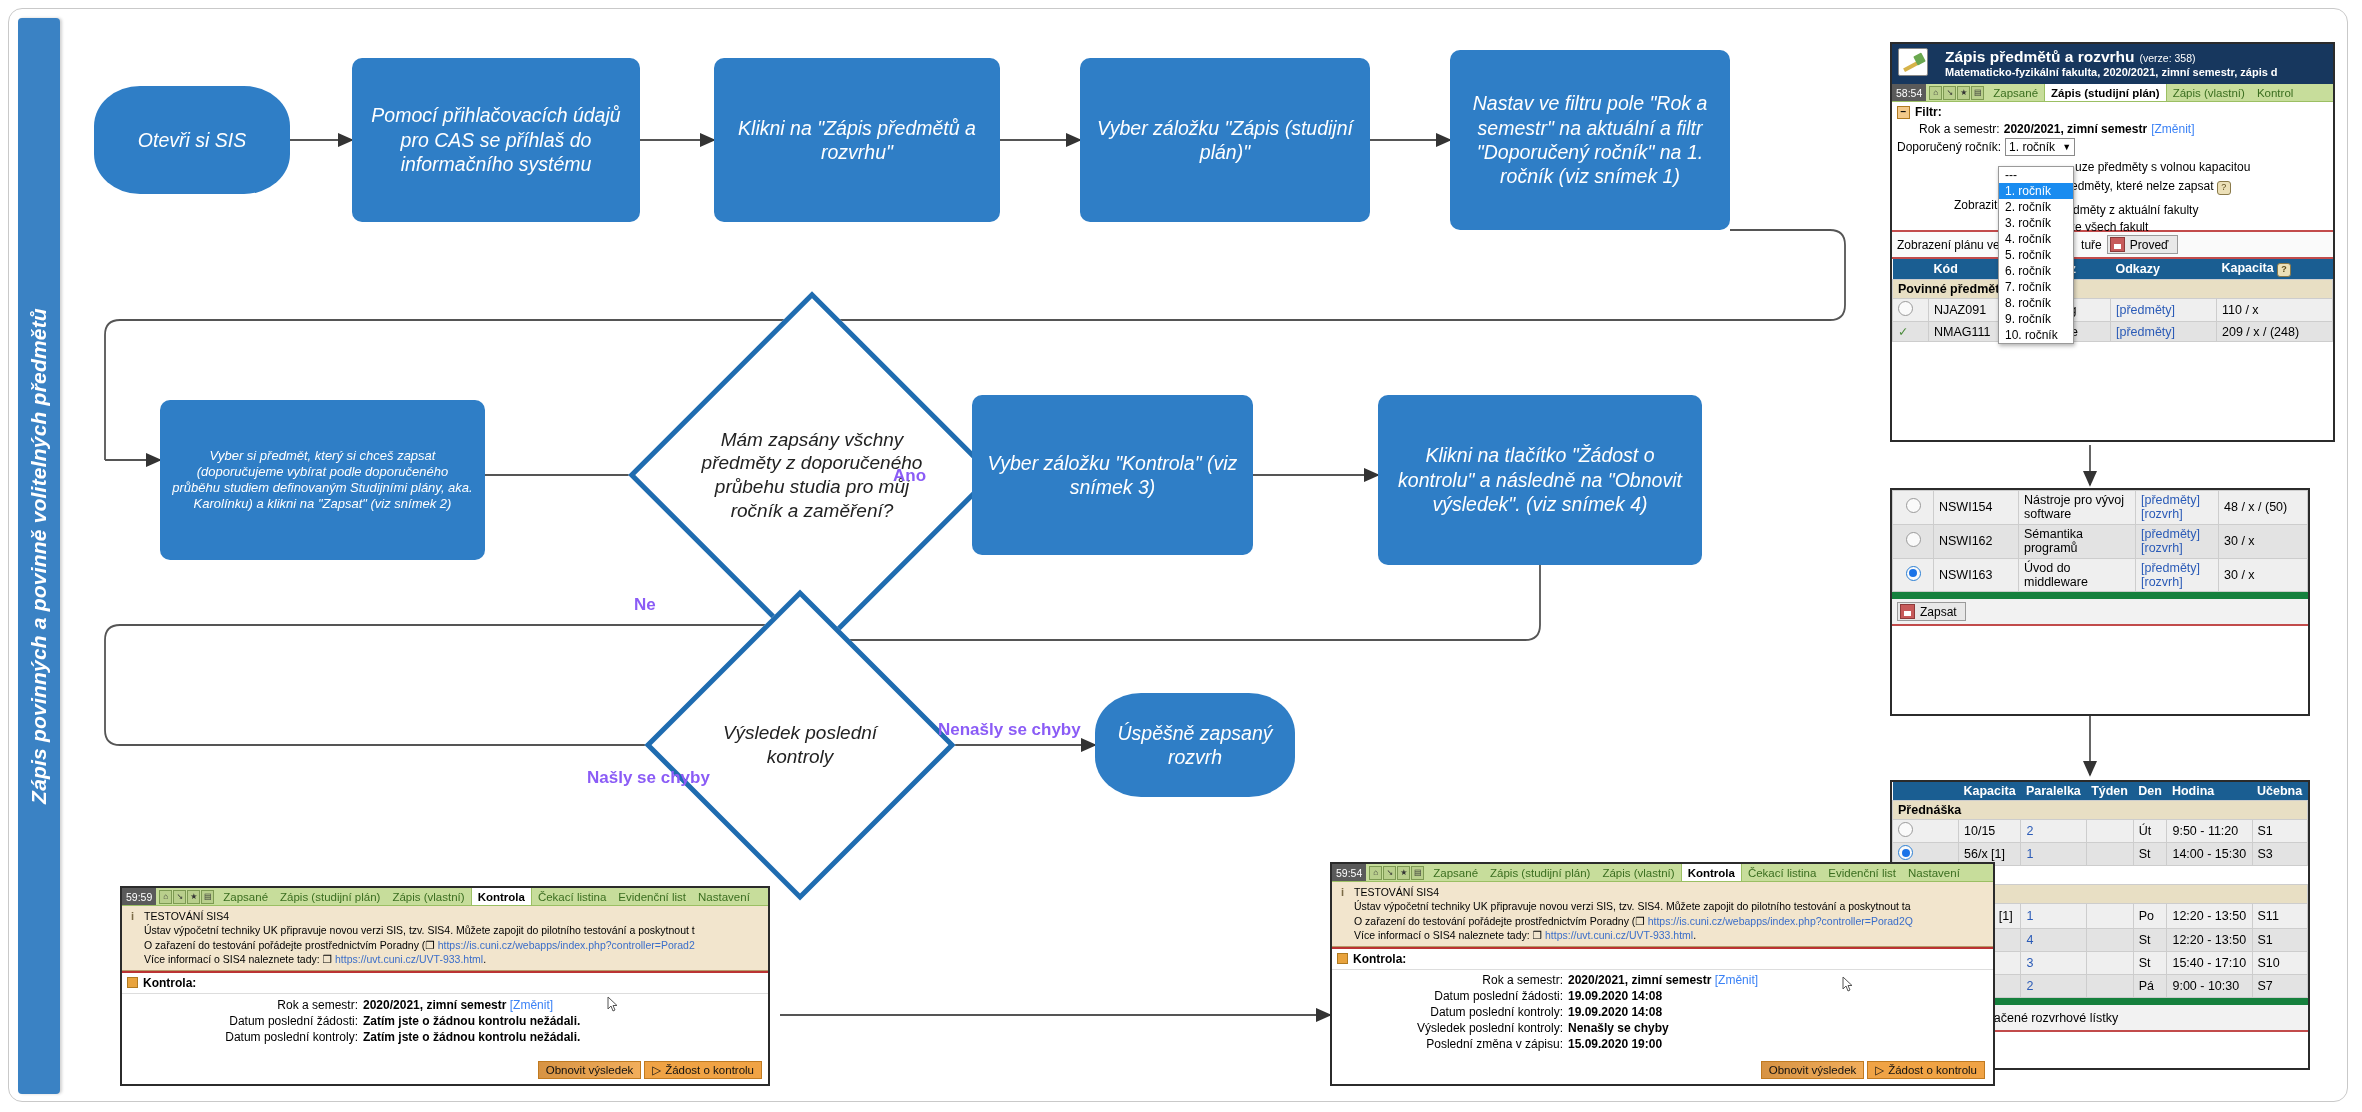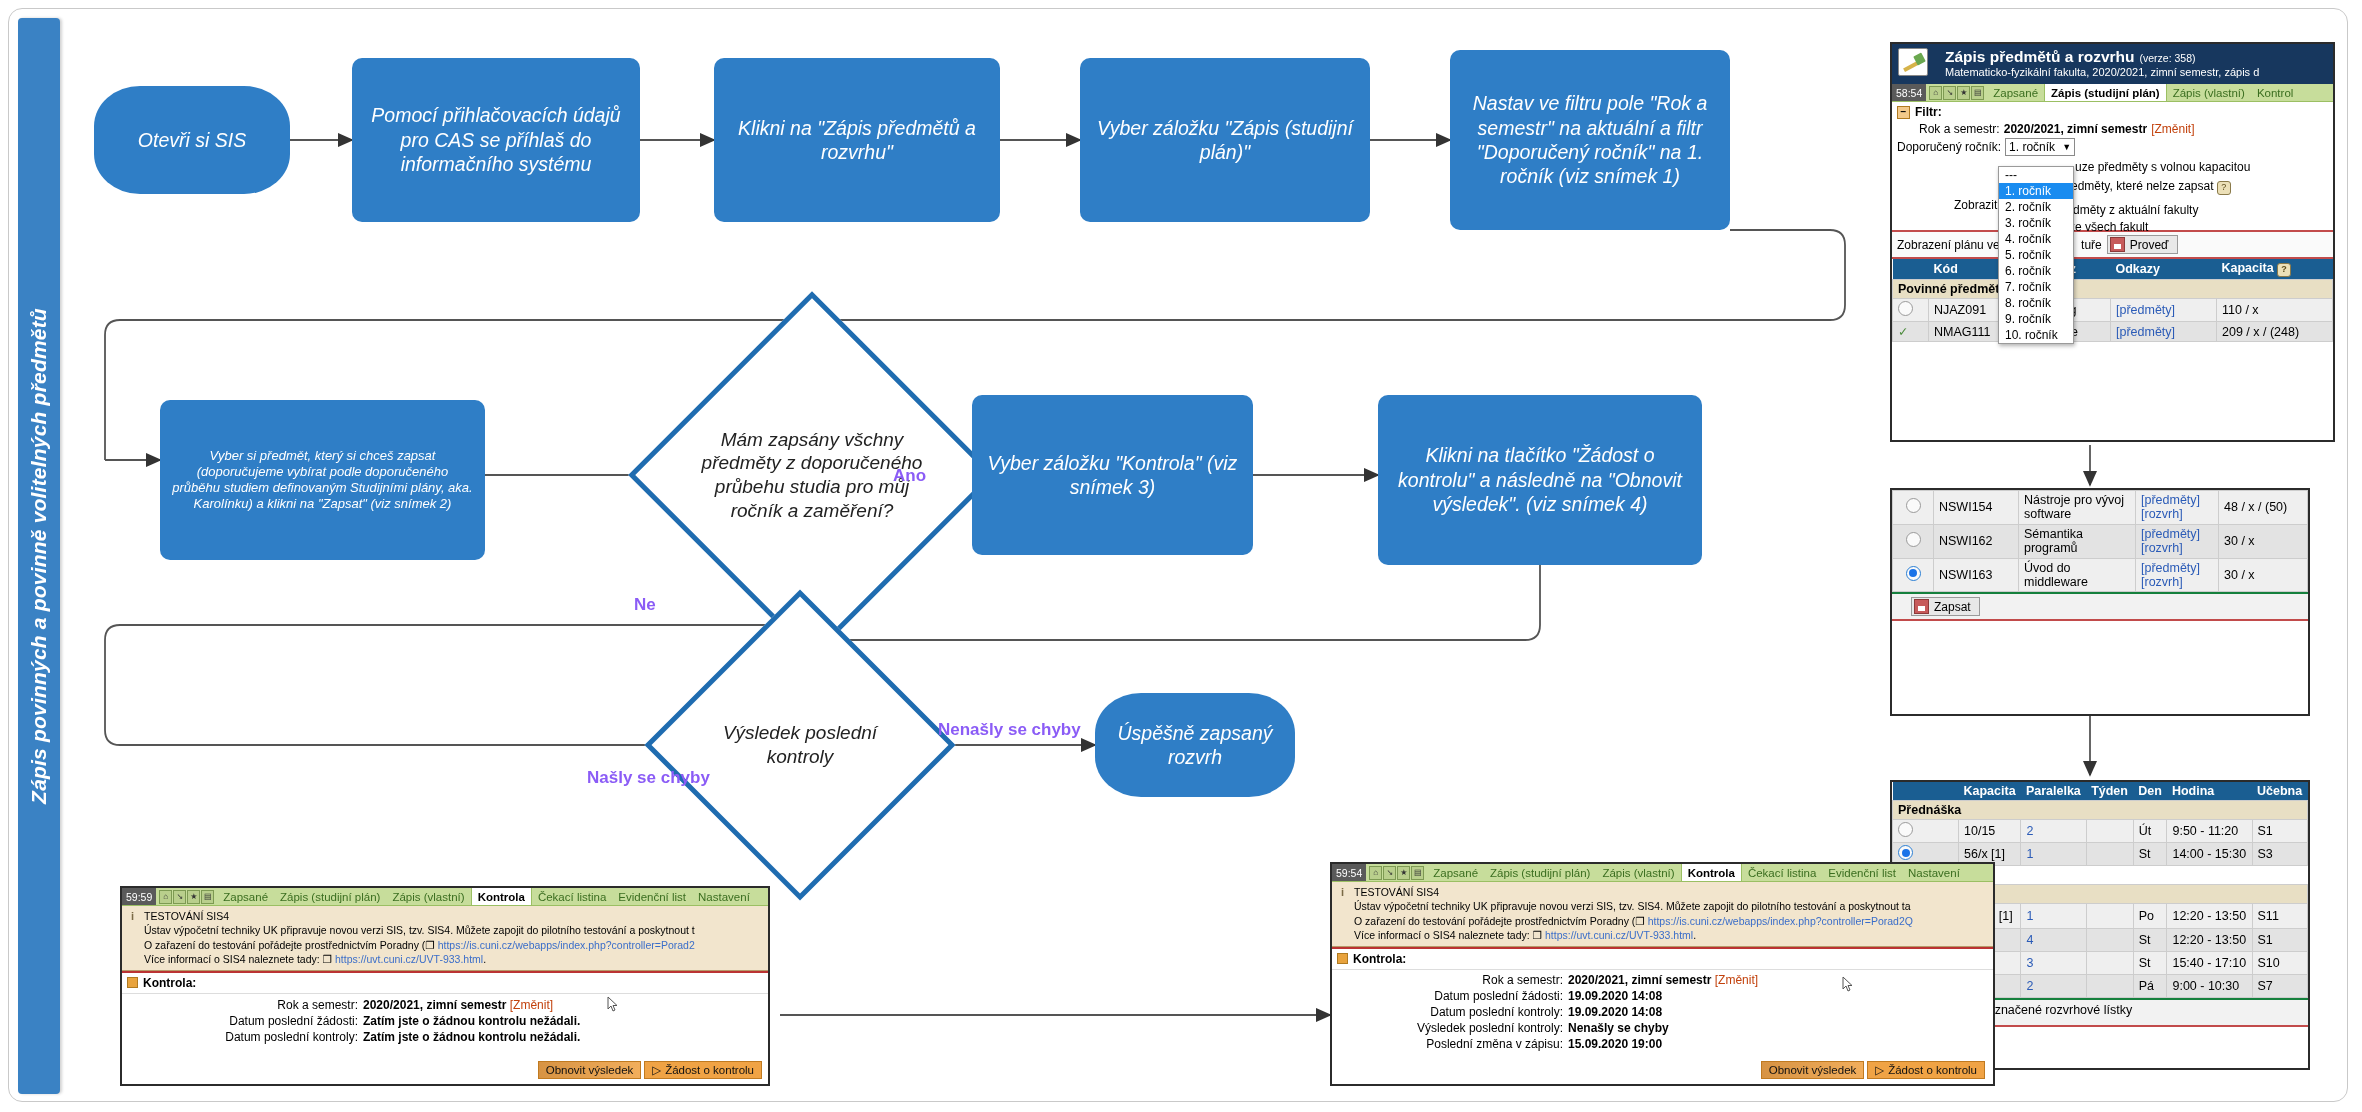--- a/index.html
+++ b/index.html
@@ -29,33 +29,33 @@
 
   
   .sis{position:absolute;background:#fff;border:2px solid #2b2b2b;box-sizing:border-box;overflow:hidden;
        font-family:"Liberation Sans",sans-serif;font-size:11px;color:#000;}
   .sis-title{background:#17375e;color:#fff;padding:4px 6px 5px 6px;display:flex;align-items:flex-start;gap:17px;}
   .sis-title .ico{width:28px;height:26px;background:#fff;border:1px solid #888;border-radius:2px;position:relative;flex:none;}
   .sis-title .ico:before{content:"";position:absolute;left:4px;top:15px;width:18px;height:4px;background:#d6b34a;transform:rotate(-28deg);}
   .sis-title .ico:after{content:"";position:absolute;left:16px;top:5px;width:9px;height:10px;background:#6aa84f;transform:rotate(-28deg);border-radius:1px;}
   .sis-title h1{margin:0;font-size:15.5px;font-weight:bold;line-height:1.15;}
   .sis-title .ver{font-size:10.5px;font-weight:normal;margin-left:5px;}
-  .sis-title .sub{font-size:11px;font-weight:normal;line-height:1.2;}
+  .sis-title .sub{font-size:11px;font-weight:bold;line-height:1.2;}
 
   .sis-tabs{display:flex;align-items:stretch;background:#c7dd9b;border-bottom:1px solid #9bbf63;font-size:11.5px;height:17px;}
   .sis-tabs .clock{background:#5a5a5a;color:#fff;padding:0 4px;display:flex;align-items:center;font-size:10.5px;}
   .sis-tabs .btns{display:flex;align-items:center;gap:1px;padding:0 3px;background:#c7dd9b;}
   .sis-tabs .btns i{width:11px;height:12px;background:#b9cf8c;border:1px solid #7d9a52;display:inline-block;font-style:normal;
        font-size:8px;line-height:12px;text-align:center;color:#333;}
   .sis-tabs .tab{padding:0 6px;display:flex;align-items:center;color:#3b6e20;white-space:nowrap;}
   .sis-tabs .tab.active{background:#fff;color:#000;font-weight:bold;border-left:1px solid #9bbf63;border-right:1px solid #9bbf63;}
 
   .row-lbl{text-align:right;padding-right:4px;white-space:nowrap;}
   .b{font-weight:bold;}
-  .gray{color:#c2410c;}
+  .gray{color:#3b82f6;}
   .lnk{color:#2b5bb7;}
 
   
   .notice{background:#f2e5cd;border-bottom:1px solid #b79b6a;display:flex;gap:5px;padding:3px 4px;font-size:10.5px;line-height:1.38;}
   .notice .i{width:13px;flex:none;color:#7a6a46;text-align:center;font-weight:bold;font-size:11px;}
   .notice .u{color:#3b6ec9;}
   .sec-head{display:flex;align-items:center;gap:5px;font-weight:bold;font-size:12px;padding:3px 5px;border-top:2px solid #b33;border-bottom:1px solid #ddd;}
   .sec-head .sq{width:9px;height:9px;background:#e8a33d;border:1px solid #b07a20;display:inline-block;}
   .btn{display:inline-flex;align-items:center;gap:4px;background:#f0a345;border:1px solid #c07a20;padding:1px 7px;font-size:11.5px;color:#111;}
   .btn.g{background:linear-gradient(90deg,#d79343,#f2ae5c);}
@@ -66,21 +66,21 @@
   
   table.gt{border-collapse:collapse;width:100%;font-size:12.5px;}
   table.gt th{background:#1a5e92;color:#fff;font-weight:bold;text-align:left;padding:2px 5px;font-size:12.5px;}
   table.gt td{border:1px solid #cdcdcd;padding:2px 5px;background:#efefef;}
   table.gt tr.grp td{background:#e8dfc4;font-weight:bold;}
   table.gt tr.alt td{background:#e3e3e3;}
   .radio{width:13px;height:13px;border-radius:50%;border:1px solid #9a9a9a;background:#fafafa;display:inline-block;position:relative;}
   .radio.on{border-color:#2b7fd4;}
   .radio.on:after{content:"";position:absolute;left:2.5px;top:2.5px;width:8px;height:8px;border-radius:50%;background:#1a73e8;}
   .qico{display:inline-block;width:12px;height:12px;border:1px solid #8a7a4a;border-radius:3px;background:#ece0b8;color:#5a4a1a;font-size:9px;line-height:11px;text-align:center;}
-  .savebar{border-top:2px solid #15803d;border-bottom:2px solid #c24b4b;background:#f2f2f2;padding:3px 19px;display:flex;gap:8px;font-size:12.5px;}
+  .savebar{border-top:7px solid #15803d;border-bottom:2px solid #c24b4b;background:#f2f2f2;padding:3px 5px;display:flex;align-items:center;gap:8px;font-size:12.5px;}
 
   
   .select{display:inline-flex;align-items:center;justify-content:space-between;border:1px solid #8a8a8a;background:#fff;
      font-size:12px;padding:1px 3px;min-width:62px;}
   .select .cv{font-size:9px;}
   .ddlist{position:absolute;background:#fff;border:1px solid #9a9a9a;box-shadow:1px 2px 4px rgba(0,0,0,.3);font-size:12px;z-index:40;}
   .ddlist div{padding:1px 6px;white-space:nowrap;}
   .ddlist div.sel{background:#1a8cf0;color:#fff;}
   .cursor{position:absolute;width:12px;height:16px;pointer-events:none;}
 </style>

